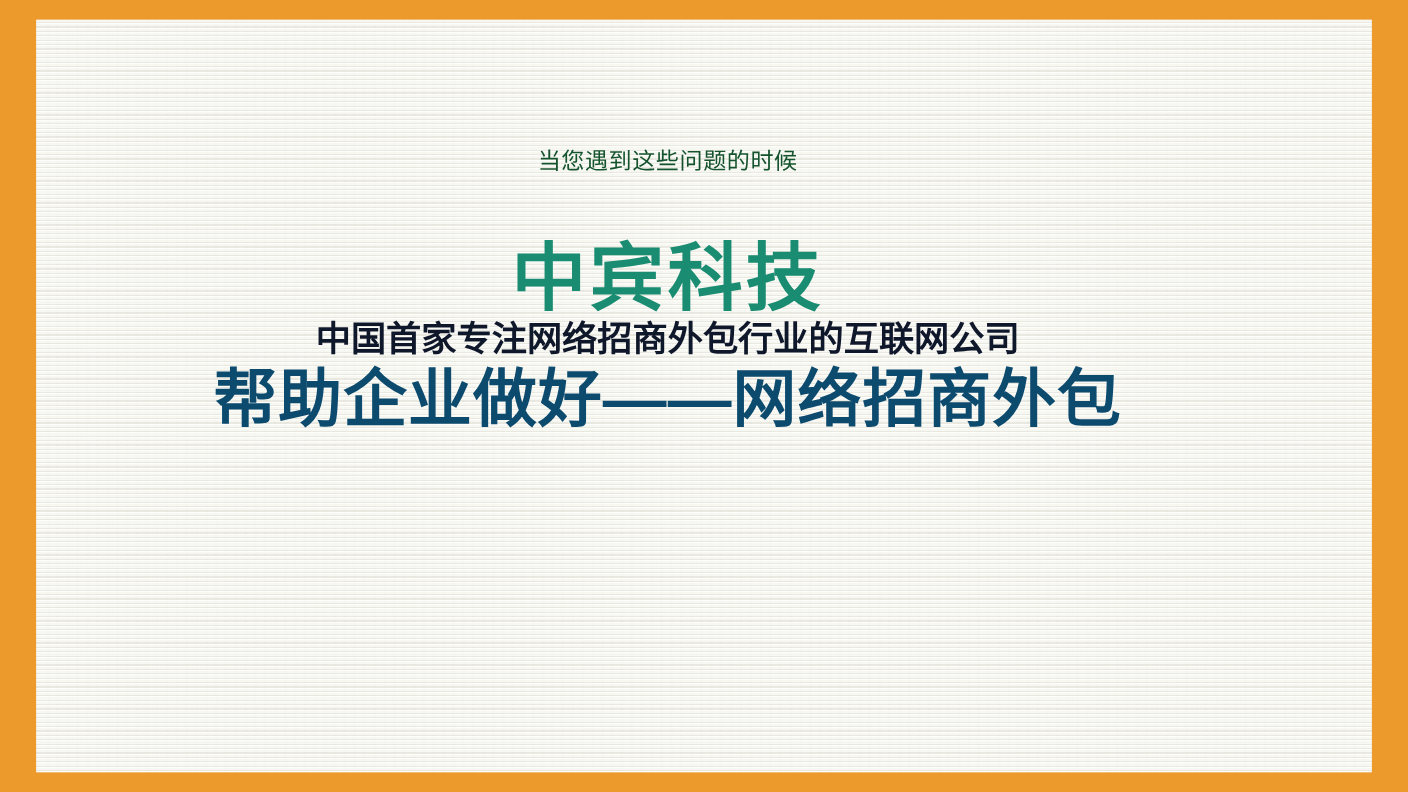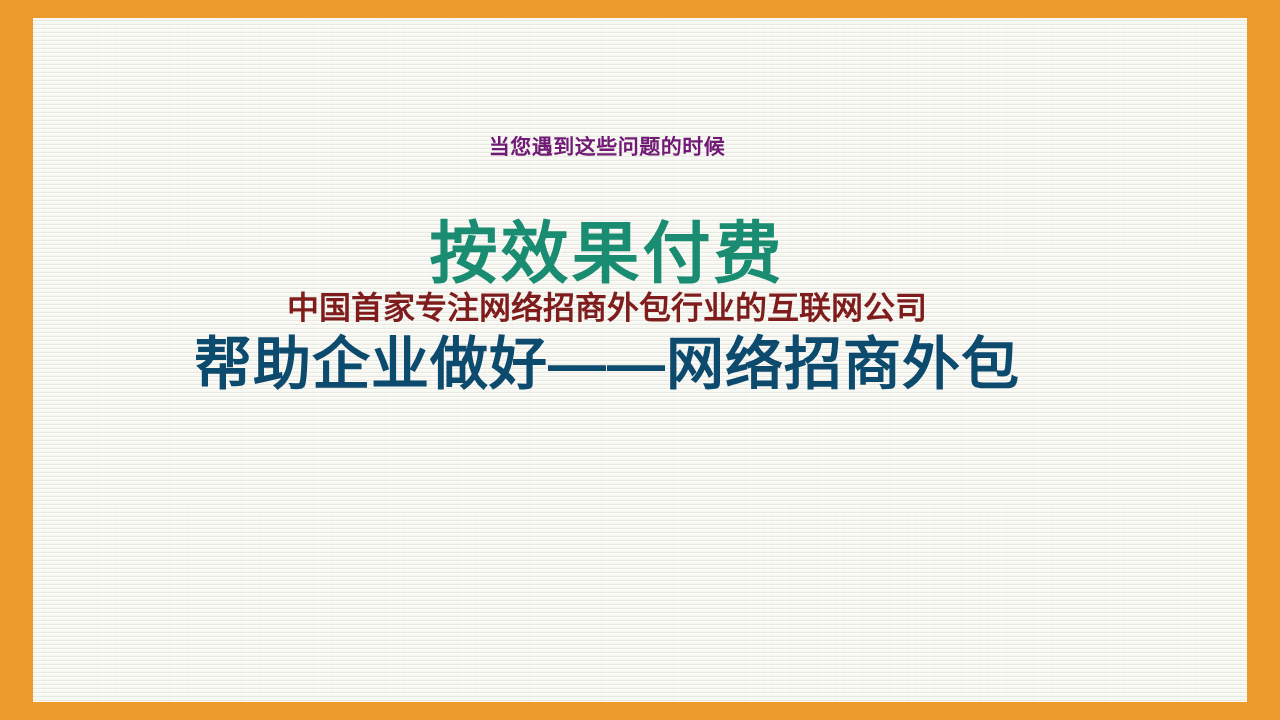--- a/index.html
+++ b/index.html
@@ -105,36 +105,36 @@
 
   
   .content {
     position: absolute;
     left: 0;
     top: 130px;
     width: 1214px;
     text-align: center;
   }
   .kicker {
-    color: #701a75;
+    color: #14532d;
     font-size: 21px;
-    font-weight: bold;
+    font-weight: normal;
     letter-spacing: .5px;
     margin: 0;
   }
   .brand {
     color: #1a8c72;
     font-size: 68px;
     font-weight: bold;
     letter-spacing: 3px;
     margin: 58px 0 0 0;
     line-height: 1.05;
   }
   .tagline {
-    color: #7f1d1d;
+    color: #0f172a;
     font-size: 32px;
     font-weight: bold;
     letter-spacing: 0px;
     margin: 2px 0 0 0;
     line-height: 1.1;
   }
   .headline {
     color: #0c4a6e;
     font-size: 58px;
     font-weight: bold;
@@ -201,19 +201,19 @@
 </head>
 <body>
 
 <div class="slide">
 
   <div class="paper"></div>
 
 
   <div class="content">
     <p class="kicker">当您遇到这些问题的时候</p>
-    <p class="brand">按效果付费</p>
+    <p class="brand">中宾科技</p>
     <p class="tagline">中国首家专注网络招商外包行业的互联网公司</p>
     <p class="headline">帮助企业做好——网络招商外包</p>
   </div>
 
 
 </div>
 
 </body></html>

